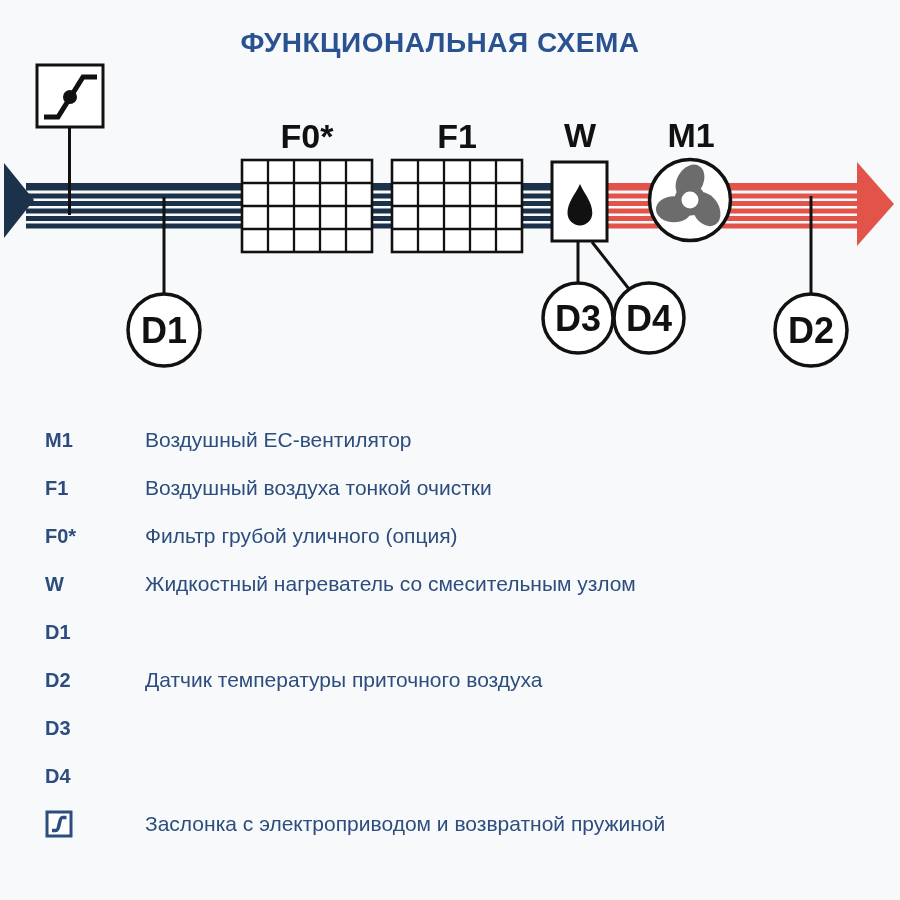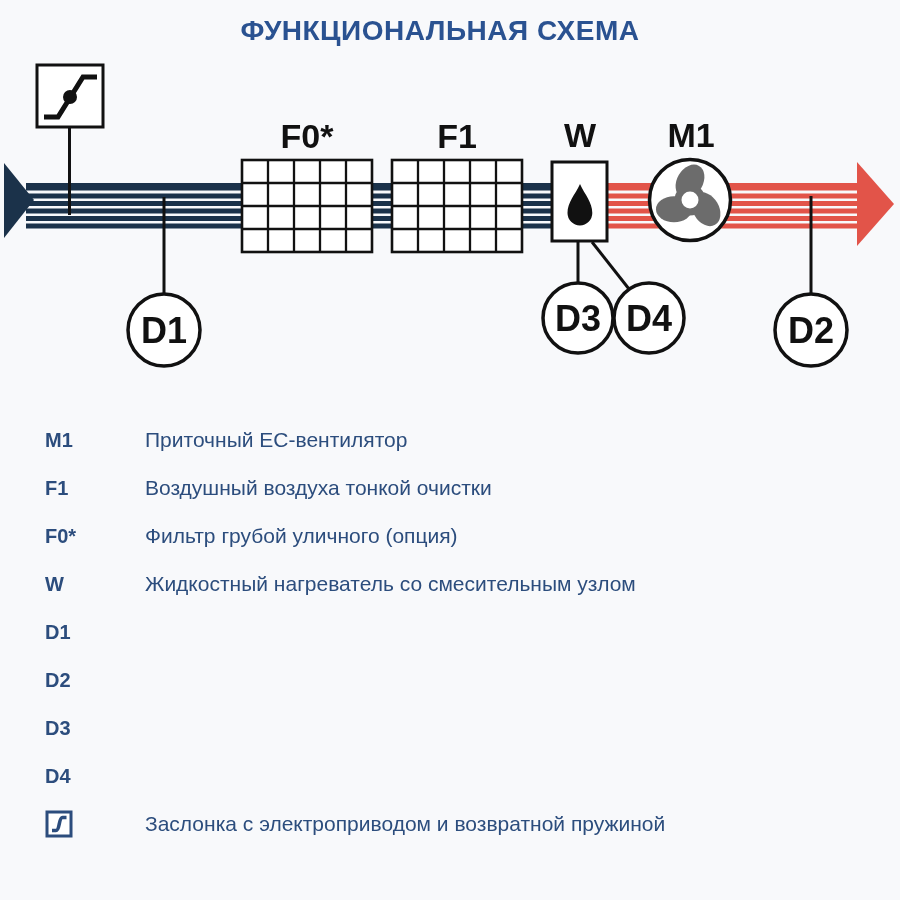--- a/index.html
+++ b/index.html
@@ -13,21 +13,21 @@
   }
   html,body{margin:0;padding:0;}
   body{
     width:900px;height:900px;
     background:var(--bg);
     font-family:"Liberation Sans", sans-serif;
     position:relative;
     overflow:hidden;
   }
   .page-title{
-    position:absolute;top:16px;left:0;width:880px;
+    position:absolute;top:28px;left:0;width:880px;
     margin:0;text-align:center;
     font-size:28px;line-height:30px;font-weight:bold;
     letter-spacing:.5px;color:var(--title-blue);
   }
   .schematic{
     position:absolute;top:0;left:0;
   }
   .legend{
     position:absolute;top:416px;left:45px;right:40px;
   }
@@ -134,39 +134,40 @@
     <g>
       <circle cx="811" cy="330" r="36" fill="#ffffff" stroke="var(--ink)" stroke-width="3.5"></circle>
       <text x="811" y="330" dy="0.36em" fill="var(--ink)">D2</text>
     </g>
   </g>
 </svg>
 
 <div class="legend">
   <div class="legend-row">
     <span class="legend-key">M1</span>
-    <span class="legend-desc">Приточный EC-вентилятор</span>
+    <span class="legend-desc">Воздушный EC-вентилятор</span>
   </div>
   <div class="legend-row">
     <span class="legend-key">F1</span>
     <span class="legend-desc">Воздушный воздуха тонкой очистки</span>
   </div>
   <div class="legend-row">
     <span class="legend-key">F0*</span>
     <span class="legend-desc">Фильтр грубой уличного (опция)</span>
   </div>
   <div class="legend-row">
     <span class="legend-key">W</span>
     <span class="legend-desc">Жидкостный нагреватель со смесительным узлом</span>
   </div>
   <div class="legend-row">
     <span class="legend-key">D1</span>
   </div>
   <div class="legend-row">
     <span class="legend-key">D2</span>
+    <span class="legend-desc">Датчик температуры приточного воздуха</span>
   </div>
   <div class="legend-row">
     <span class="legend-key">D3</span>
   </div>
   <div class="legend-row">
     <span class="legend-key">D4</span>
   </div>
   <div class="legend-row">
     <span class="legend-key">
       <svg class="legend-icon" width="28" height="28" viewBox="0 0 28 28">

